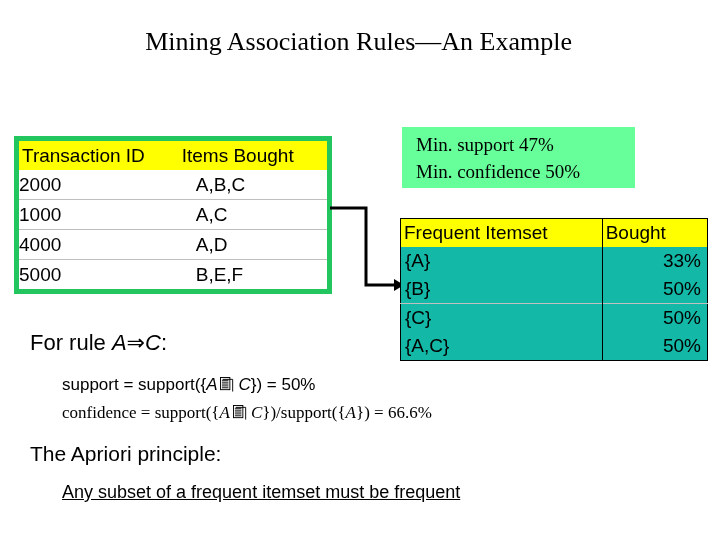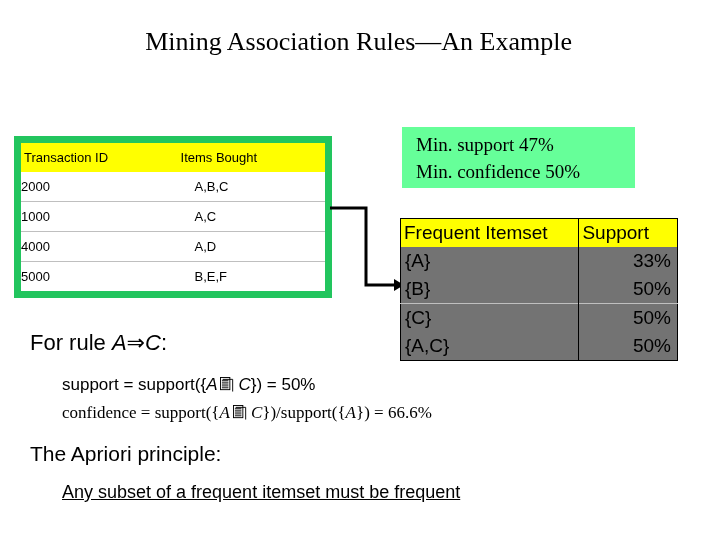--- a/index.html
+++ b/index.html
@@ -28,24 +28,24 @@
     letter-spacing: 0px;
     white-space: nowrap;
   }
 
   
   #transaction-table {
     position: absolute;
     left: 14px;
     top: 136px;
     width: 318px;
-    border: 7px solid #22c55e;
+    border: 5px solid #22c55e;
     border-collapse: collapse;
     background: #ffffff;
-    font-size: 13px;
+    font-size: 19px;
     font-family: "Liberation Sans", sans-serif;
   }
   #transaction-table td, #transaction-table th {
     padding: 0;
     margin: 0;
     border: none;
     height: 29px;
     line-height: 29px;
     font-weight: normal;
   }
@@ -72,24 +72,24 @@
     line-height: 27px;
     padding: 4px 0 0 14px;
     box-sizing: border-box;
   }
 
   
   #frequent-table {
     position: absolute;
     left: 400px;
     top: 218px;
-    width: 278px;
+    width: 308px;
     border: 1px solid #000000;
     border-collapse: collapse;
-    background: #737373;
+    background: #14b8a6;
     font-size: 19px;
     font-family: "Liberation Sans", sans-serif;
   }
   #frequent-table td, #frequent-table th {
     padding: 0;
     margin: 0;
     border: none;
     height: 28px;
     line-height: 28px;
     font-weight: normal;
@@ -210,21 +210,21 @@
 
 <svg id="connector-arrow" viewBox="0 0 80 95" width="80" height="95">
   <polyline points="4,8 40,8 40,85 70,85" fill="none" stroke="#000000" stroke-width="3"></polyline>
   <polygon points="68,79 78,85 68,91" fill="#000000"></polygon>
 </svg>
 
 <table id="frequent-table">
   <thead>
     <tr>
       <th class="th-set">Frequent Itemset</th>
-      <th class="th-sup">Support</th>
+      <th class="th-sup">Bought</th>
     </tr>
   </thead>
   <tbody>
     <tr>
       <td class="c-set">{A}</td>
       <td class="c-sup">33%</td>
     </tr>
     <tr>
       <td class="c-set">{B}</td>
       <td class="c-sup">50%</td>

